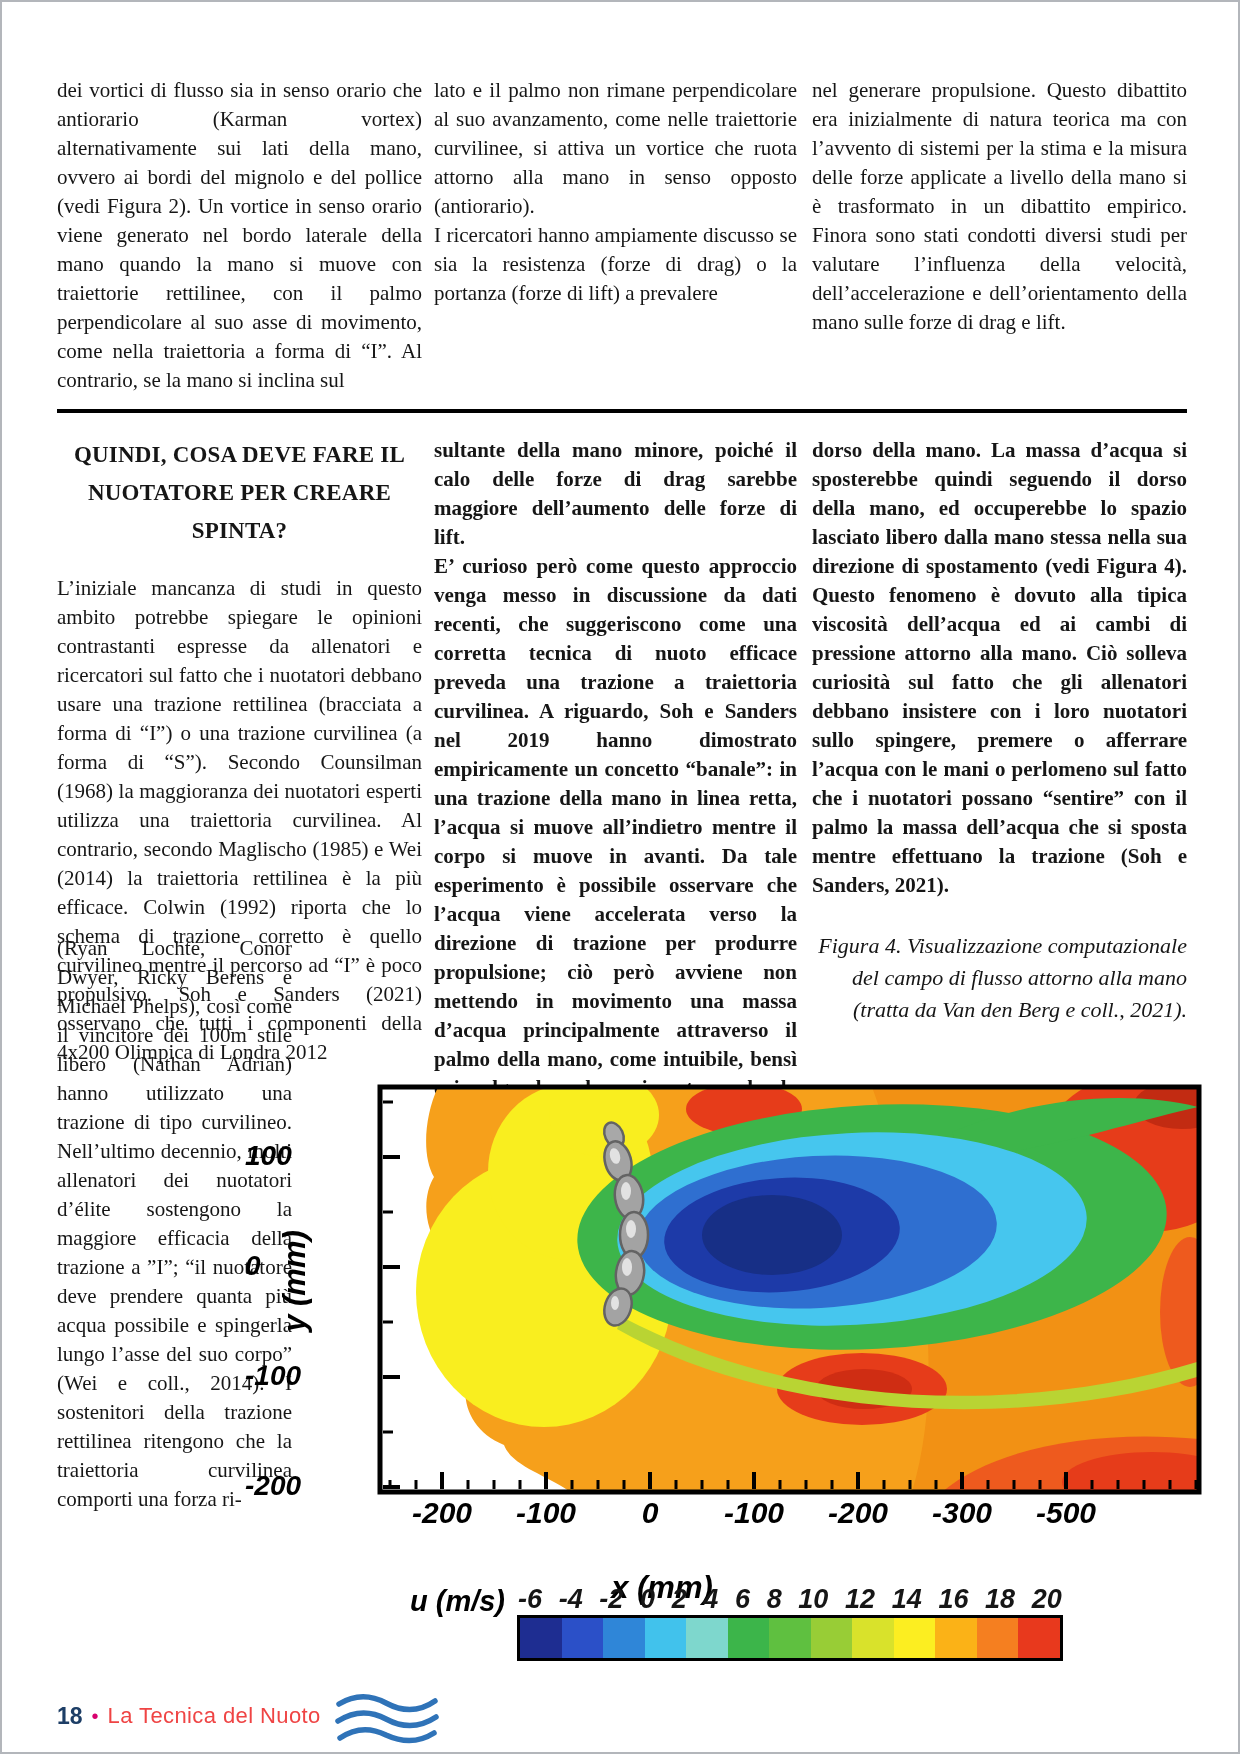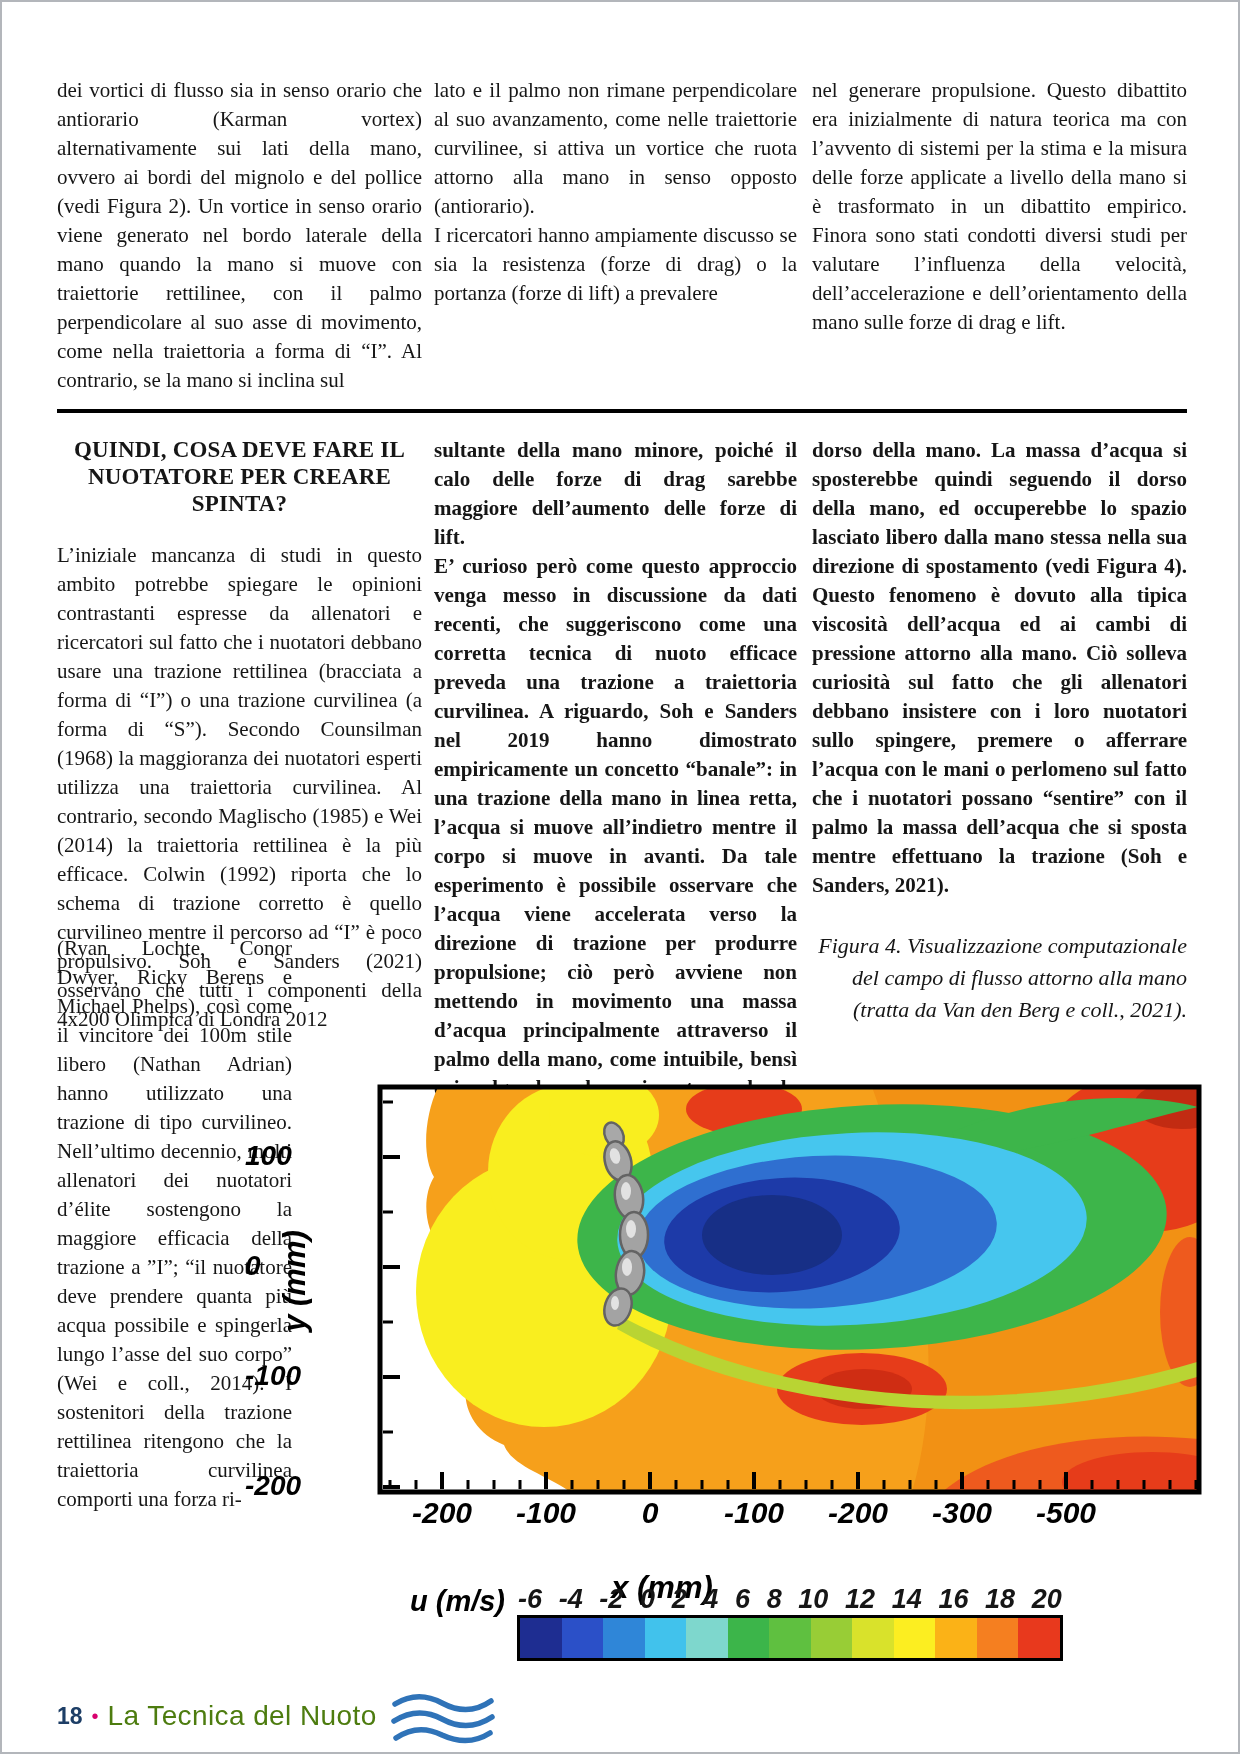--- a/index.html
+++ b/index.html
@@ -1,21 +1,21 @@
 <!DOCTYPE html>
 <html><head>
 <meta charset="utf-8">
 <style>
   html,body{margin:0;padding:0;background:#fff;}
   .page{position:relative;width:1240px;height:1754px;background:#fff;
         border:2px solid #b3b6bb;box-sizing:border-box;overflow:hidden;
         font-family:"Liberation Serif",serif;color:#161616;}
   .col{position:absolute;font:21px/29px "Liberation Serif",serif;text-align:justify;}
   .col p{margin:0;}
-  .heading{font-weight:bold;font-size:23px;line-height:27px;text-align:center;
+  .heading{font-weight:bold;font-size:23px;line-height:38px;text-align:center;
            margin:0 0 24px 0;letter-spacing:.2px;}
   .rule{position:absolute;left:55px;top:407px;width:1130px;height:4px;background:#000;}
   .caption{position:absolute;left:808px;top:928px;width:377px;
            font:italic 22px/32px "Liberation Serif",serif;text-align:right;}
   .figwrap{position:absolute;left:0;top:0;}
   .fig-label{position:absolute;font-family:"Liberation Sans",sans-serif;
              font-style:italic;font-weight:bold;color:#000;}
   .xtick{font-size:30px;text-align:center;width:96px;}
   .ytick{font-size:28px;text-align:left;width:120px;}
   #fig-xlabel{font-size:31px;width:200px;text-align:center;margin-top:36px;}
@@ -25,21 +25,21 @@
   .cb-numbers{position:absolute;left:516px;top:1582px;width:544px;display:flex;
               justify-content:space-between;font-family:"Liberation Sans",sans-serif;
               font-style:italic;font-weight:bold;font-size:27px;}
   .cb-bar{position:absolute;left:515px;top:1613px;width:540px;height:40px;
           border:3px solid #000;display:flex;}
   .cb-bar div{flex:1;}
   .footer{position:absolute;left:55px;top:1686px;display:flex;align-items:center;
           gap:9px;font-family:"Liberation Sans",sans-serif;}
   .footer .num{font-weight:bold;font-size:23px;color:#1d3e66;}
   .footer .dot{color:#d8006e;font-size:20px;line-height:20px;}
-  .footer .mag{font-size:28px;color:#4d7c0f;letter-spacing:.4px;}
+  .footer .mag{font-size:22px;color:#ef4444;letter-spacing:.4px;}
 </style>
 </head>
 <body>
 
 <div class="page">
 
   <div class="col" style="left:55px;top:74px;width:365px;">
     <p>dei vortici di flusso sia in senso orario che antiorario (Karman vortex) alternativamente sui lati della mano, ovvero ai bordi del mignolo e del pollice (vedi Figura 2). Un vortice in senso orario viene generato nel bordo laterale della mano quando la mano si muove con traiettorie rettilinee, con il palmo perpendicolare al suo asse di movimento, come nella traiettoria a forma di “I”. Al contrario, se la mano si inclina sul</p>
   </div>
   <div class="col" style="left:432px;top:74px;width:363px;">

